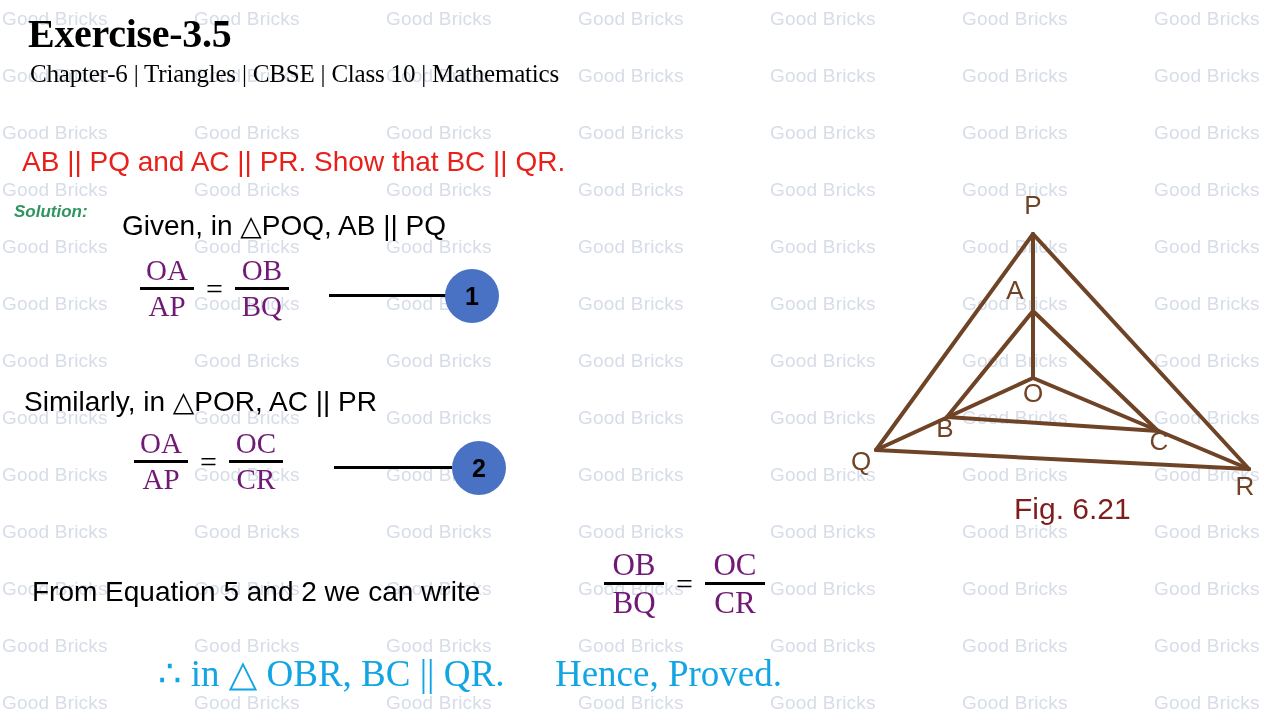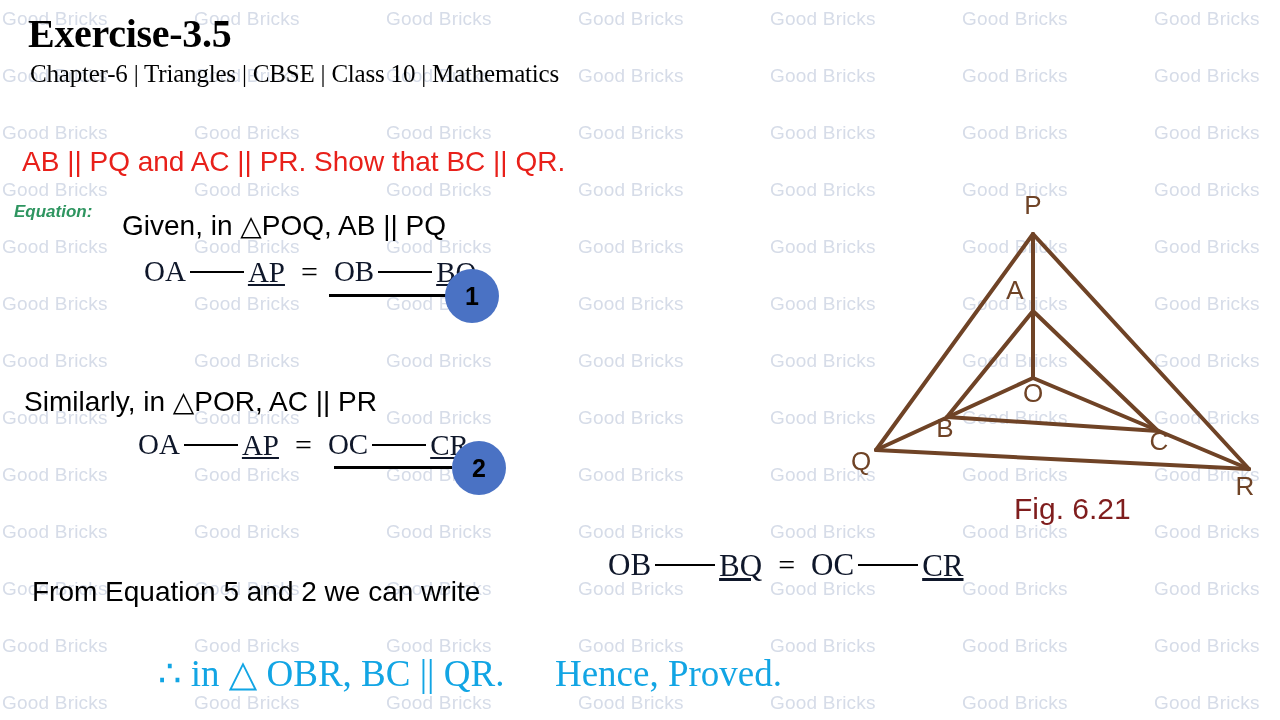--- a/index.html
+++ b/index.html
@@ -88,29 +88,29 @@
   #given-stmt    { left: 122px; top: 209px; }
   #similarly-stmt{ left: 24px;  top: 385px; }
 
   
   .eq-row {
     display: flex;
     align-items: center;
   }
   .frac {
     display: inline-flex;
-    flex-direction: row;
+    flex-direction: column;
     align-items: center;
     font-family: "Liberation Serif", serif;
     font-size: 29px;
-    color: #0f172a;
+    color: #701a75;
     line-height: 1.08;
   }
   .frac .num { padding: 0 4px 1px 4px; }
-  .frac .den { padding: 1px 4px 0 4px; text-decoration: underline; }
+  .frac .den { padding: 1px 4px 0 4px; }
   .frac .bar {
     width: 100%;
     min-width: 54px;
     height: 2.5px;
     background: #000000;
   }
   .eqsign {
     font-family: "Liberation Serif", serif;
     font-size: 30px;
     color: #000000;
@@ -282,21 +282,21 @@
 
   <div id="content-layer">
 
     <div class="abs" id="ex-title">Exercise-3.5</div>
 
     <div class="abs" id="ex-subtitle">Chapter-6 | Triangles | CBSE | Class 10 | Mathematics</div>
 
 
     <div class="abs q-line" id="q-line-2">AB || PQ and AC || PR. Show that BC || QR.</div>
 
-    <div class="abs" id="solution-label">Equation:</div>
+    <div class="abs" id="solution-label">Solution:</div>
 
     <div class="abs stmt" id="given-stmt">Given,  in △POQ, AB || PQ</div>
 
     <div class="abs eq-row" id="eq-1">
       <span class="frac">
         <span class="num">OA</span>
         <span class="bar"></span>
         <span class="den">AP</span>
       </span>
       <span class="eqsign">=</span>

